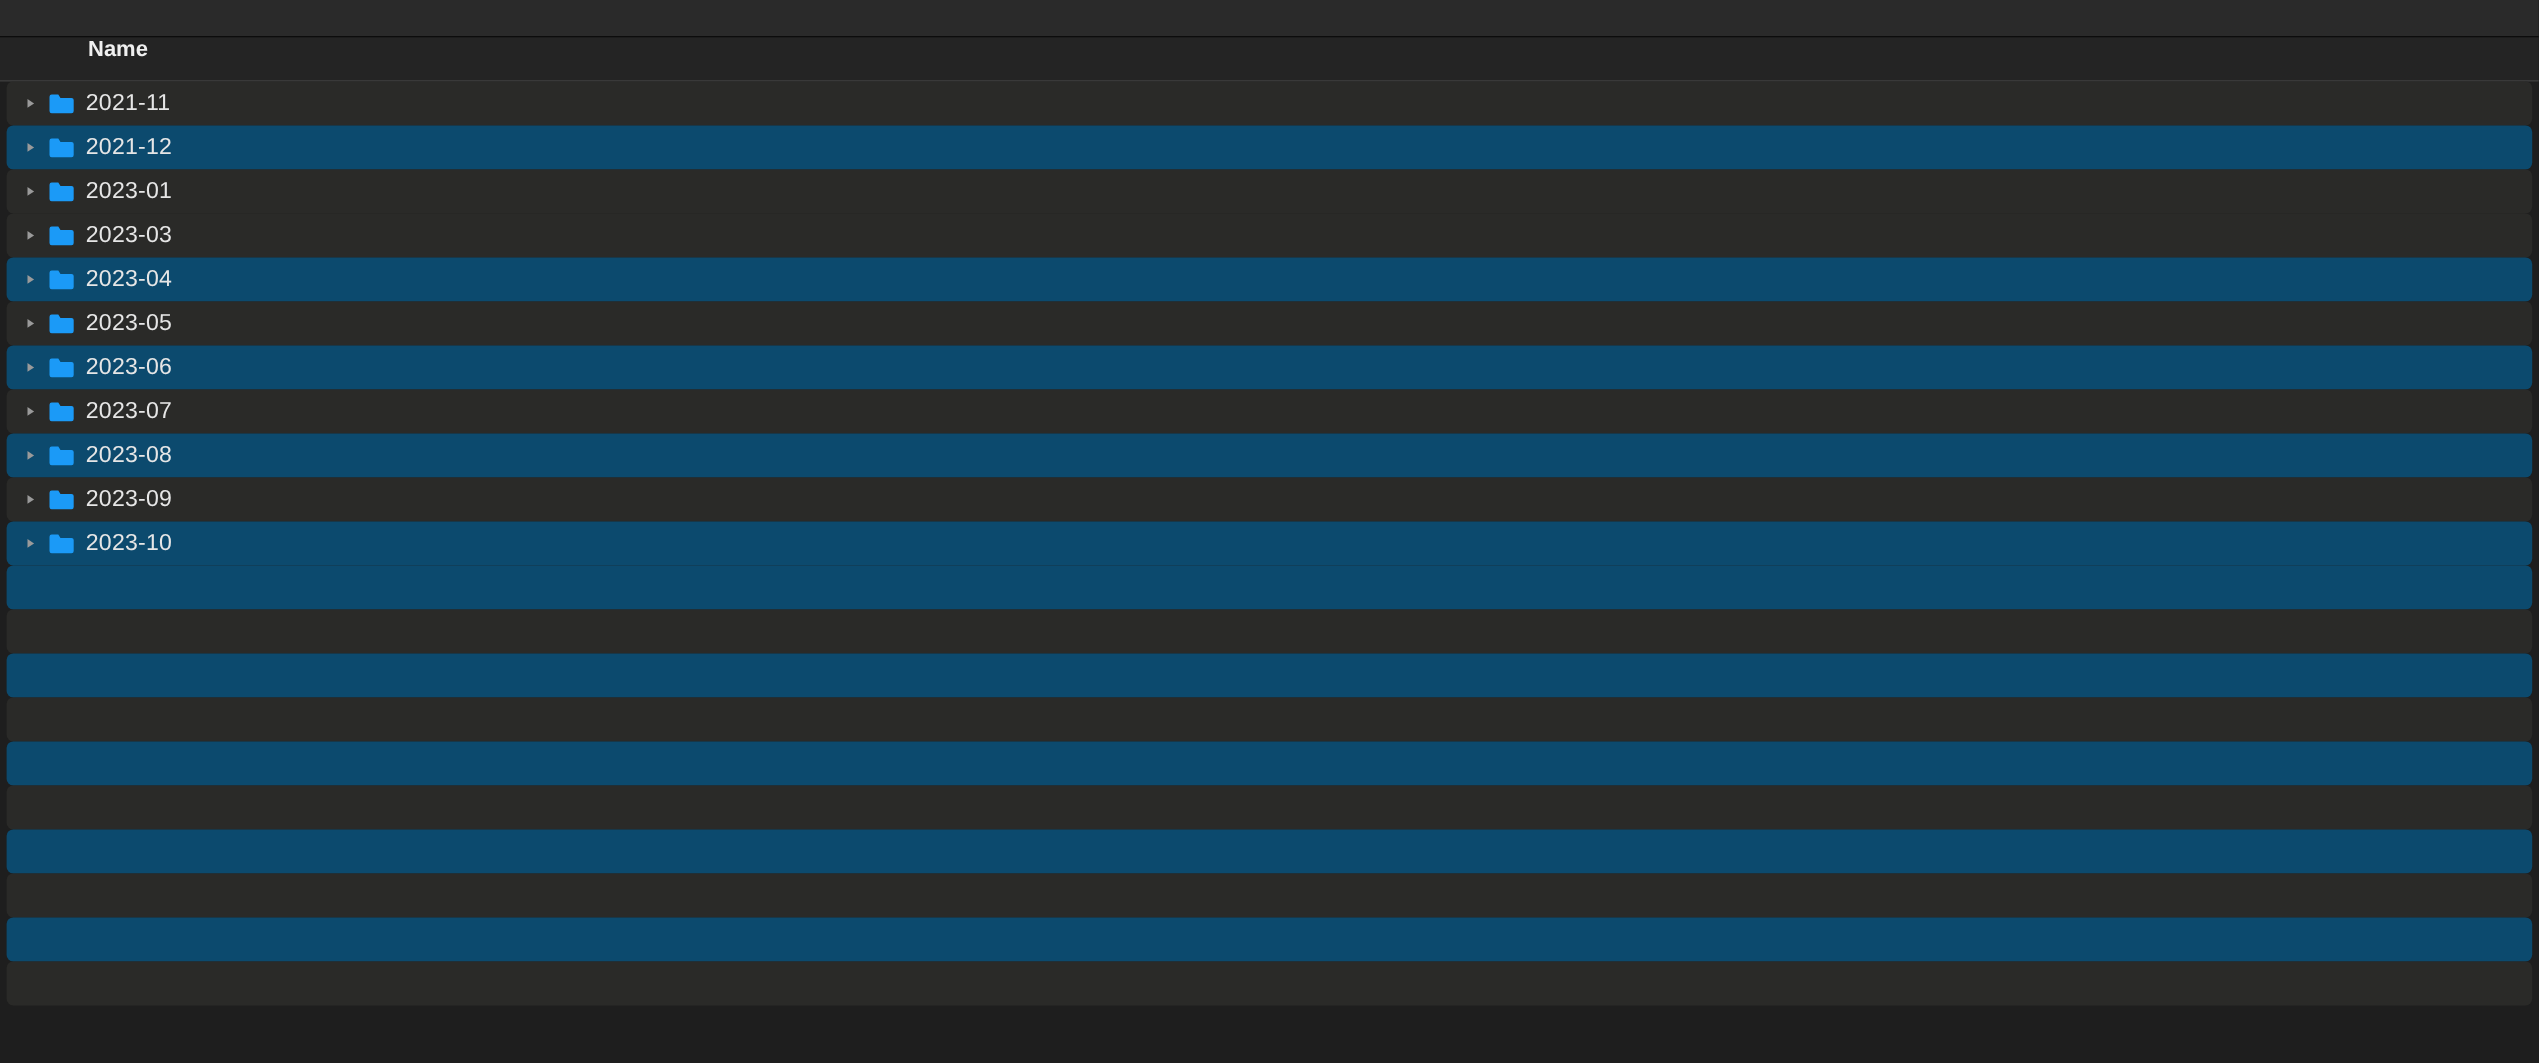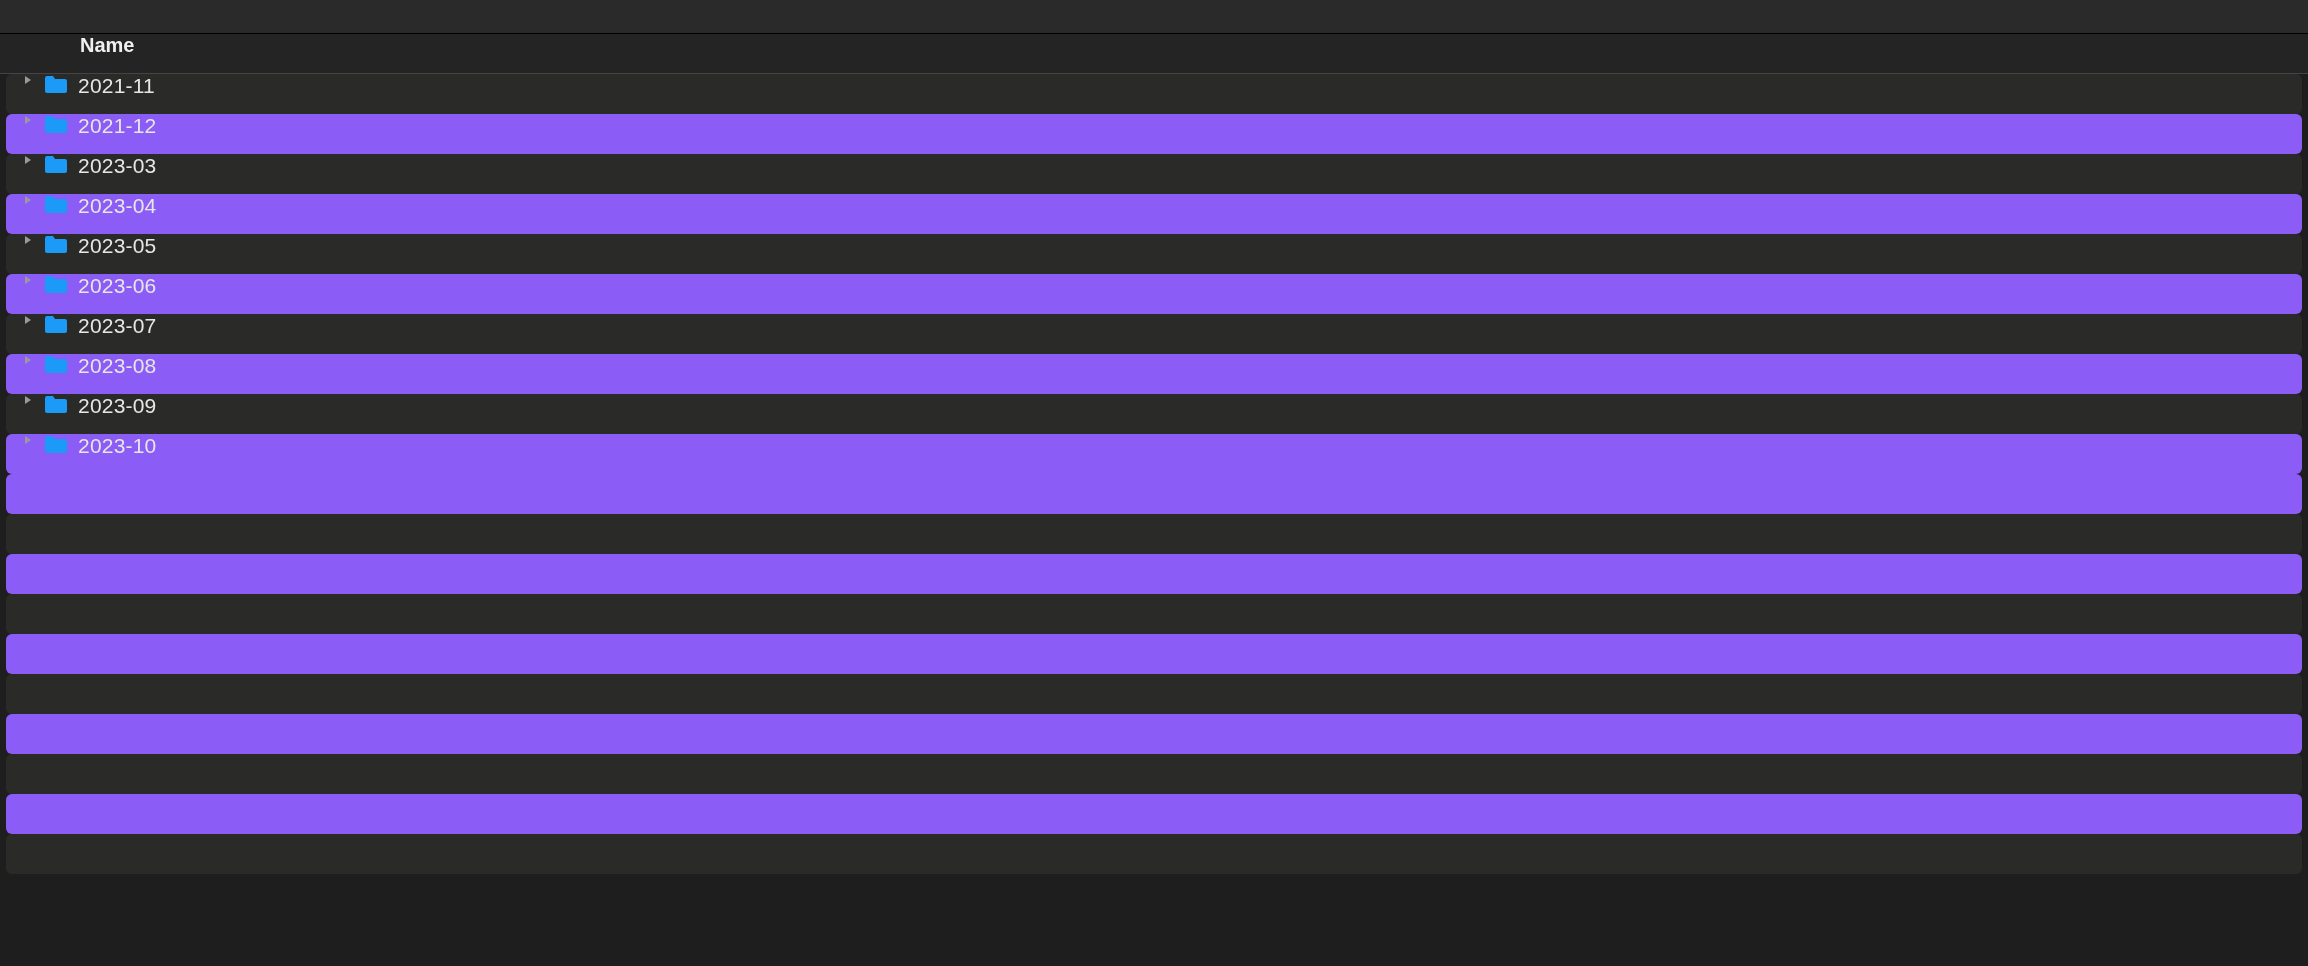--- a/index.html
+++ b/index.html
@@ -30,28 +30,28 @@
       font-weight: 600;
       color: #f0f0f0;
       font-size: 20px;
     }
     .list {
       width: 100%;
     }
     .row {
       height: 40px;
       display: flex;
-      align-items: flex-start;
+      align-items: center;
       padding-left: 16px;
       gap: 10px;
       border-radius: 6px;
       margin: 0 6px;
     }
     .row-odd { background: #2a2a28; }
-    .row-even { background: #8b5cf6; }
+    .row-even { background: #0c4a6e; }
     .chevron {
       width: 12px;
       height: 12px;
       display: inline-flex;
       align-items: center;
       justify-content: center;
       color: #9a9a9a;
       flex-shrink: 0;
     }
     .chevron svg { width: 10px; height: 10px; }
@@ -106,20 +106,33 @@
         </svg>
     </span>
     <span class="folder-icon">
       <svg viewBox="0 0 24 20">
           <path d="M1 4 Q1 2 3 2 L9 2 L11 5 L21 5 Q23 5 23 7 L23 17 Q23 19 21 19 L3 19 Q1 19 1 17 Z" fill="#1b9af7"></path>
         </svg>
     </span>
     <span class="label">2021-12</span>
   </div>
 
+  <div class="row row-odd">
+    <span class="chevron">
+      <svg viewBox="0 0 10 10">
+          <path d="M2 1 L8 5 L2 9 Z" fill="currentColor"></path>
+        </svg>
+    </span>
+    <span class="folder-icon">
+      <svg viewBox="0 0 24 20">
+          <path d="M1 4 Q1 2 3 2 L9 2 L11 5 L21 5 Q23 5 23 7 L23 17 Q23 19 21 19 L3 19 Q1 19 1 17 Z" fill="#1b9af7"></path>
+        </svg>
+    </span>
+    <span class="label">2023-01</span>
+  </div>
 
 
   <div class="row row-odd">
     <span class="chevron">
       <svg viewBox="0 0 10 10">
           <path d="M2 1 L8 5 L2 9 Z" fill="currentColor"></path>
         </svg>
     </span>
     <span class="folder-icon">
       <svg viewBox="0 0 24 20">

